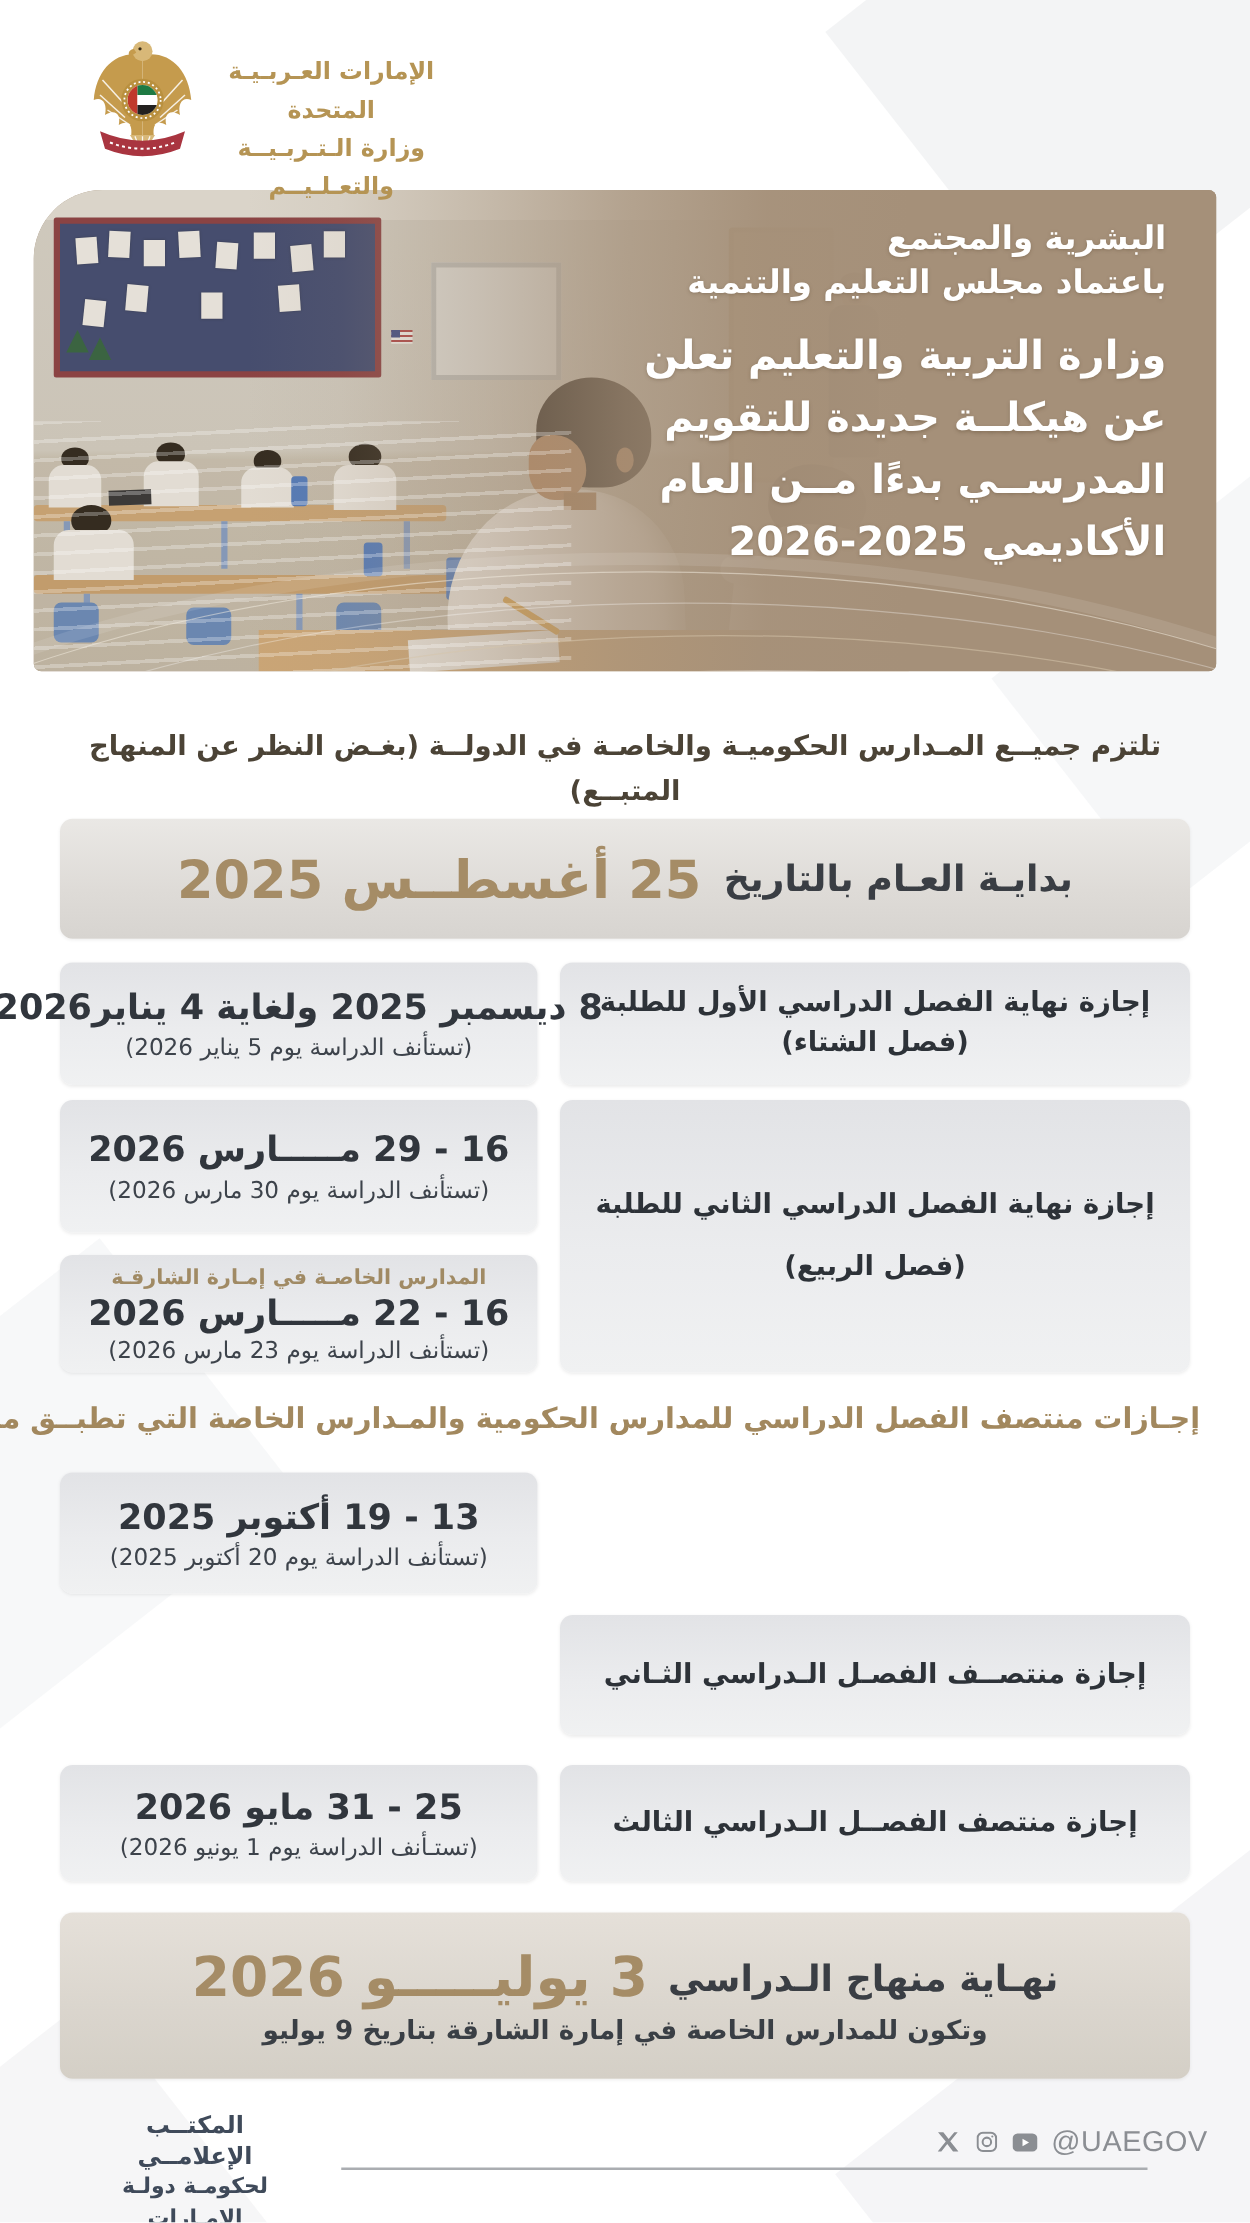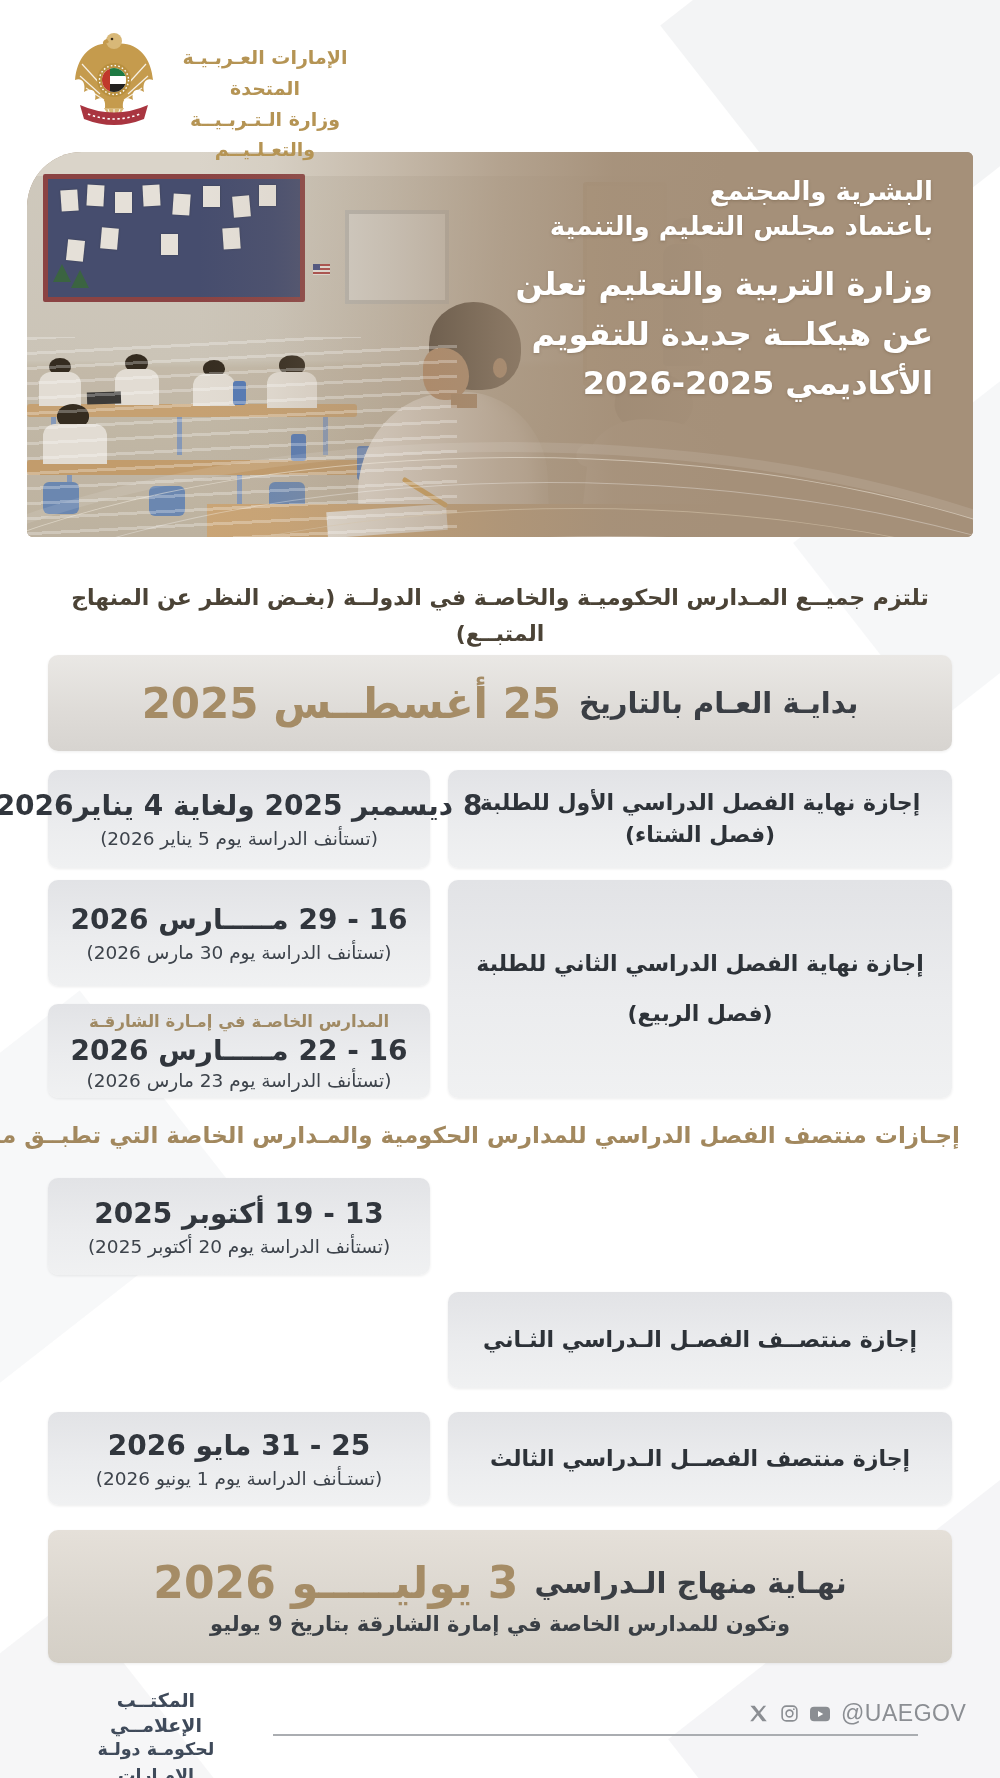--- a/index.html
+++ b/index.html
@@ -268,20 +268,21 @@
         <div class="arc ar4"></div>
     </div>
     <div class="hero-text" dir="rtl">
       <div class="h-small">
         <div>البشرية والمجتمع</div>
         <div>باعتماد مجلس التعليم والتنمية</div>
       </div>
       <div class="h-big">
         <div>وزارة التربية والتعليم تعلن</div>
         <div>عن هيكلــة جديدة للتقويم</div>
+        <div>المدرســي بدءًا مــن العام</div>
         <div>الأكاديمي 2025-2026</div>
       </div>
     </div>
   </section>
 
   <p class="abs commitment" dir="rtl">
     <span>تلتزم جميــع المـدارس الحكوميـة والخاصـة في الدولــة (بغـض النظر عن المنهاج المتبــع)</span><br>
     <span>بالتاريخ الموحد لبداية ونهاية العام الدراسي ونهاية الفصول الدراسية وإجازات نهاية الفصل.</span>
   </p>
 

